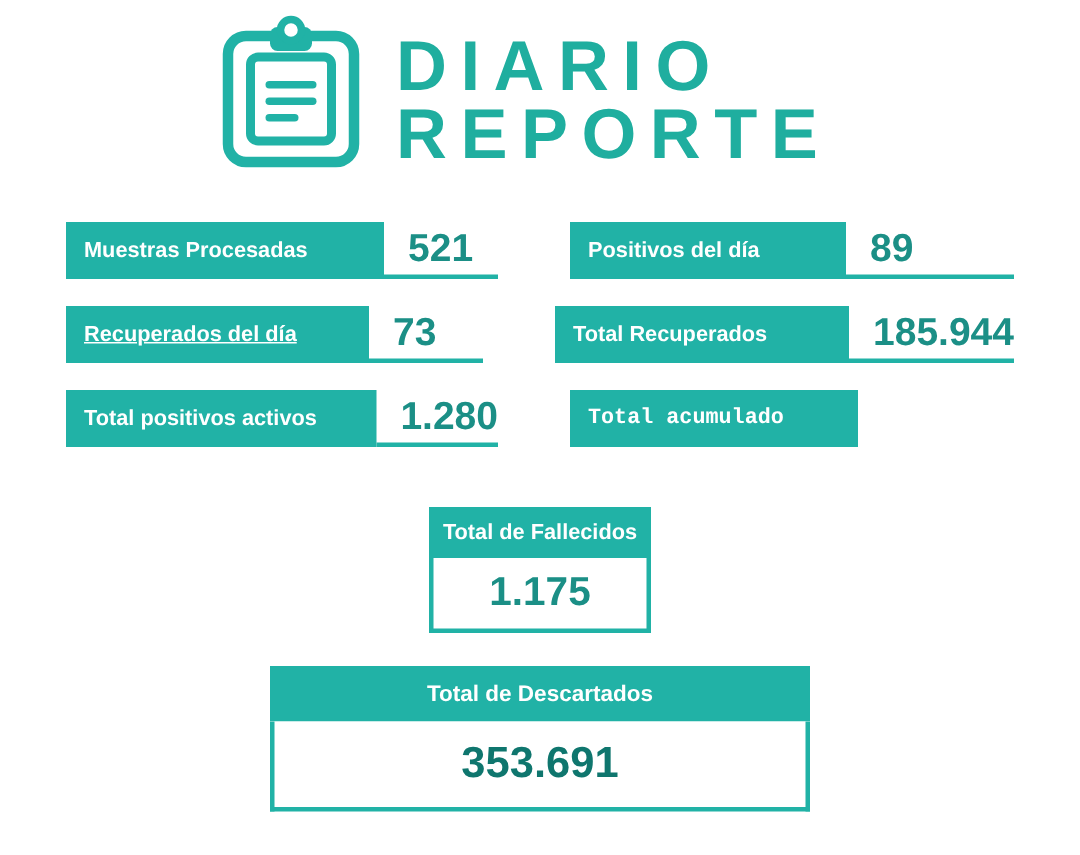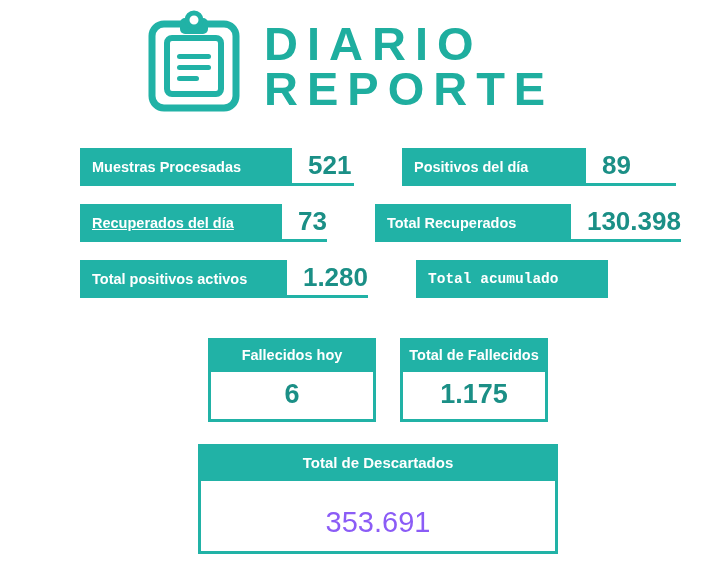--- a/index.html
+++ b/index.html
@@ -45,21 +45,20 @@
     font-family: "Liberation Sans", sans-serif;
   }
   .title-line.second {
     margin-top: 6px;
   }
 
   
   .stats {
     position: relative;
     margin-top: 28px;
-    margin-left: 36px;
   }
   .row {
     display: flex;
     padding: 0 44px;
     margin-bottom: 18px;
     gap: 48px;
   }
   .stat {
     display: flex;
     align-items: stretch;
@@ -138,25 +137,25 @@
     background: #21b2a6;
     color: #ffffff;
     font-size: 15px;
     font-weight: bold;
     text-align: center;
     padding: 10px 4px;
   }
   .wide-box .box-value {
     border: 3px solid #21b2a6;
     border-top: none;
-    color: #8b5cf6;
+    color: #0f766e;
     font-size: 29px;
-    font-weight: normal;
-    text-align: center;
-    padding: 25px 4px 12px;
+    font-weight: bold;
+    text-align: center;
+    padding: 12px 4px 12px;
     background: #ffffff;
   }
 </style>
 </head>
 <body>
 
 <div class="page">
 
   <div class="header">
     <span class="clipboard-icon">
@@ -193,39 +192,35 @@
       </div>
     </div>
 
     <div class="row">
       <div class="stat row-left">
         <div class="label lbl-w-178">Recuperados del día</div>
         <div class="value">73</div>
       </div>
       <div class="stat row-right">
         <div class="label lbl-w-172">Total Recuperados</div>
-        <div class="value">130.398</div>
+        <div class="value">185.944</div>
       </div>
     </div>
 
     <div class="row">
       <div class="stat row-left">
         <div class="label lbl-w-186">Total positivos activos</div>
         <div class="value">1.280</div>
       </div>
       <div class="stat row-right">
         <div class="label lbl-w-168">Total acumulado</div>
       </div>
     </div>
 
     <div class="boxes">
-      <div class="box">
-        <div class="box-label">Fallecidos hoy</div>
-        <div class="box-value">6</div>
-      </div>
       <div class="box wide">
         <div class="box-label">Total de Fallecidos</div>
         <div class="box-value">1.175</div>
       </div>
     </div>
 
     <div class="wide-box">
       <div class="box-label">Total de Descartados</div>
       <div class="box-value">353.691</div>
     </div>

